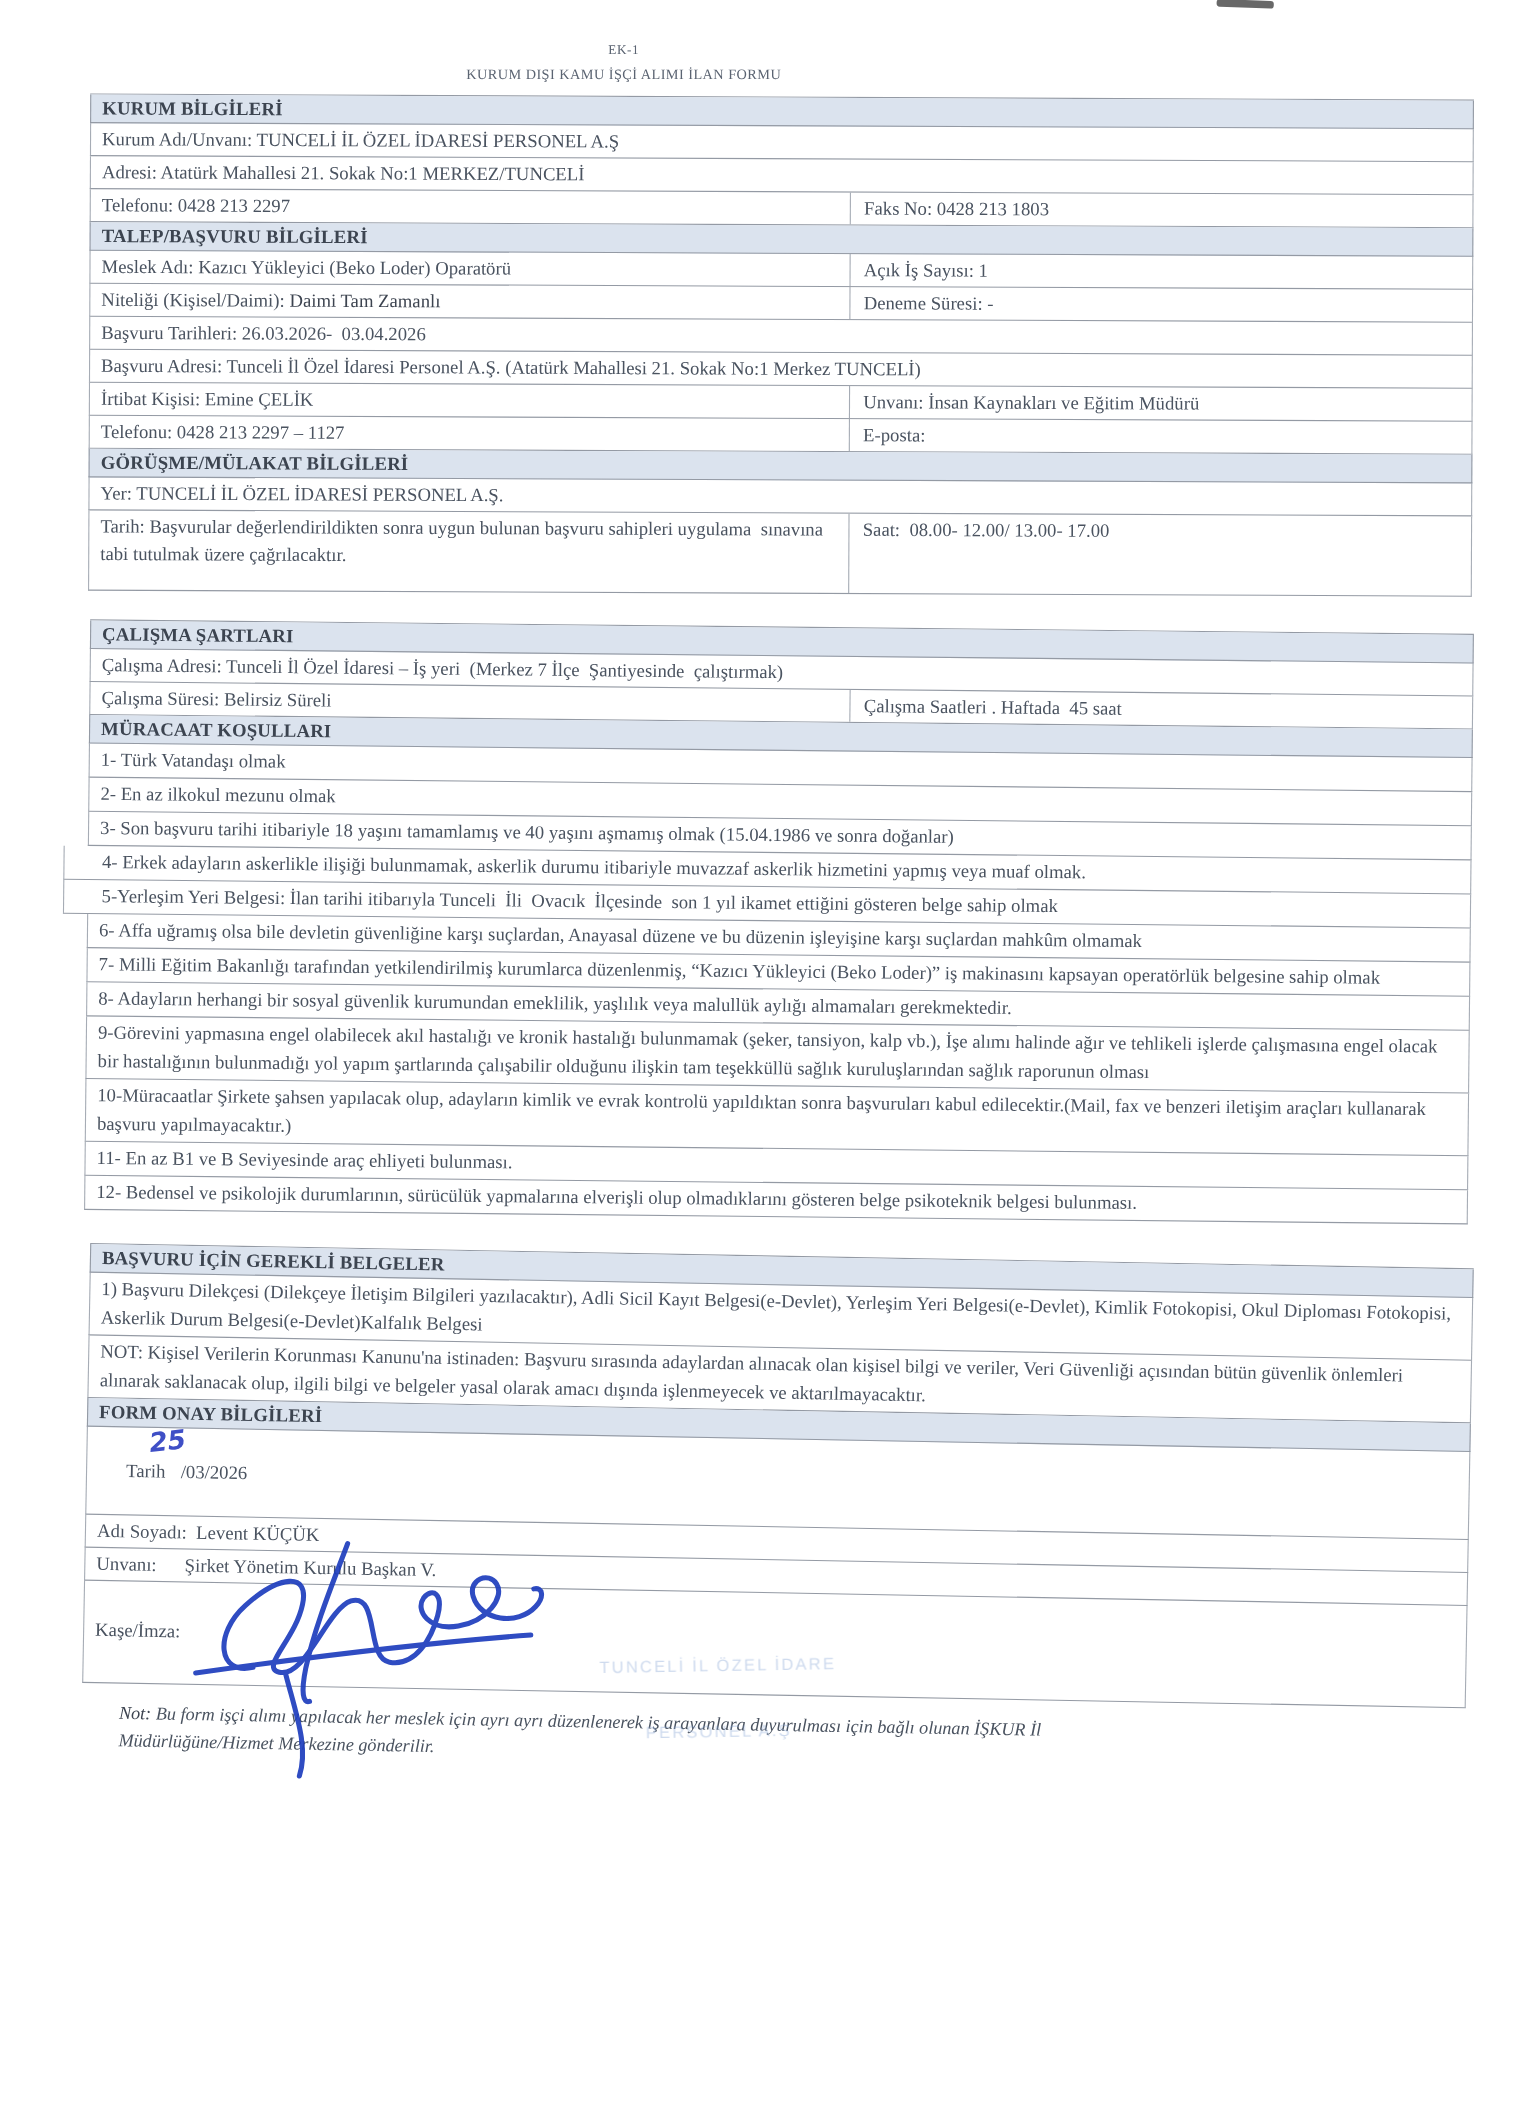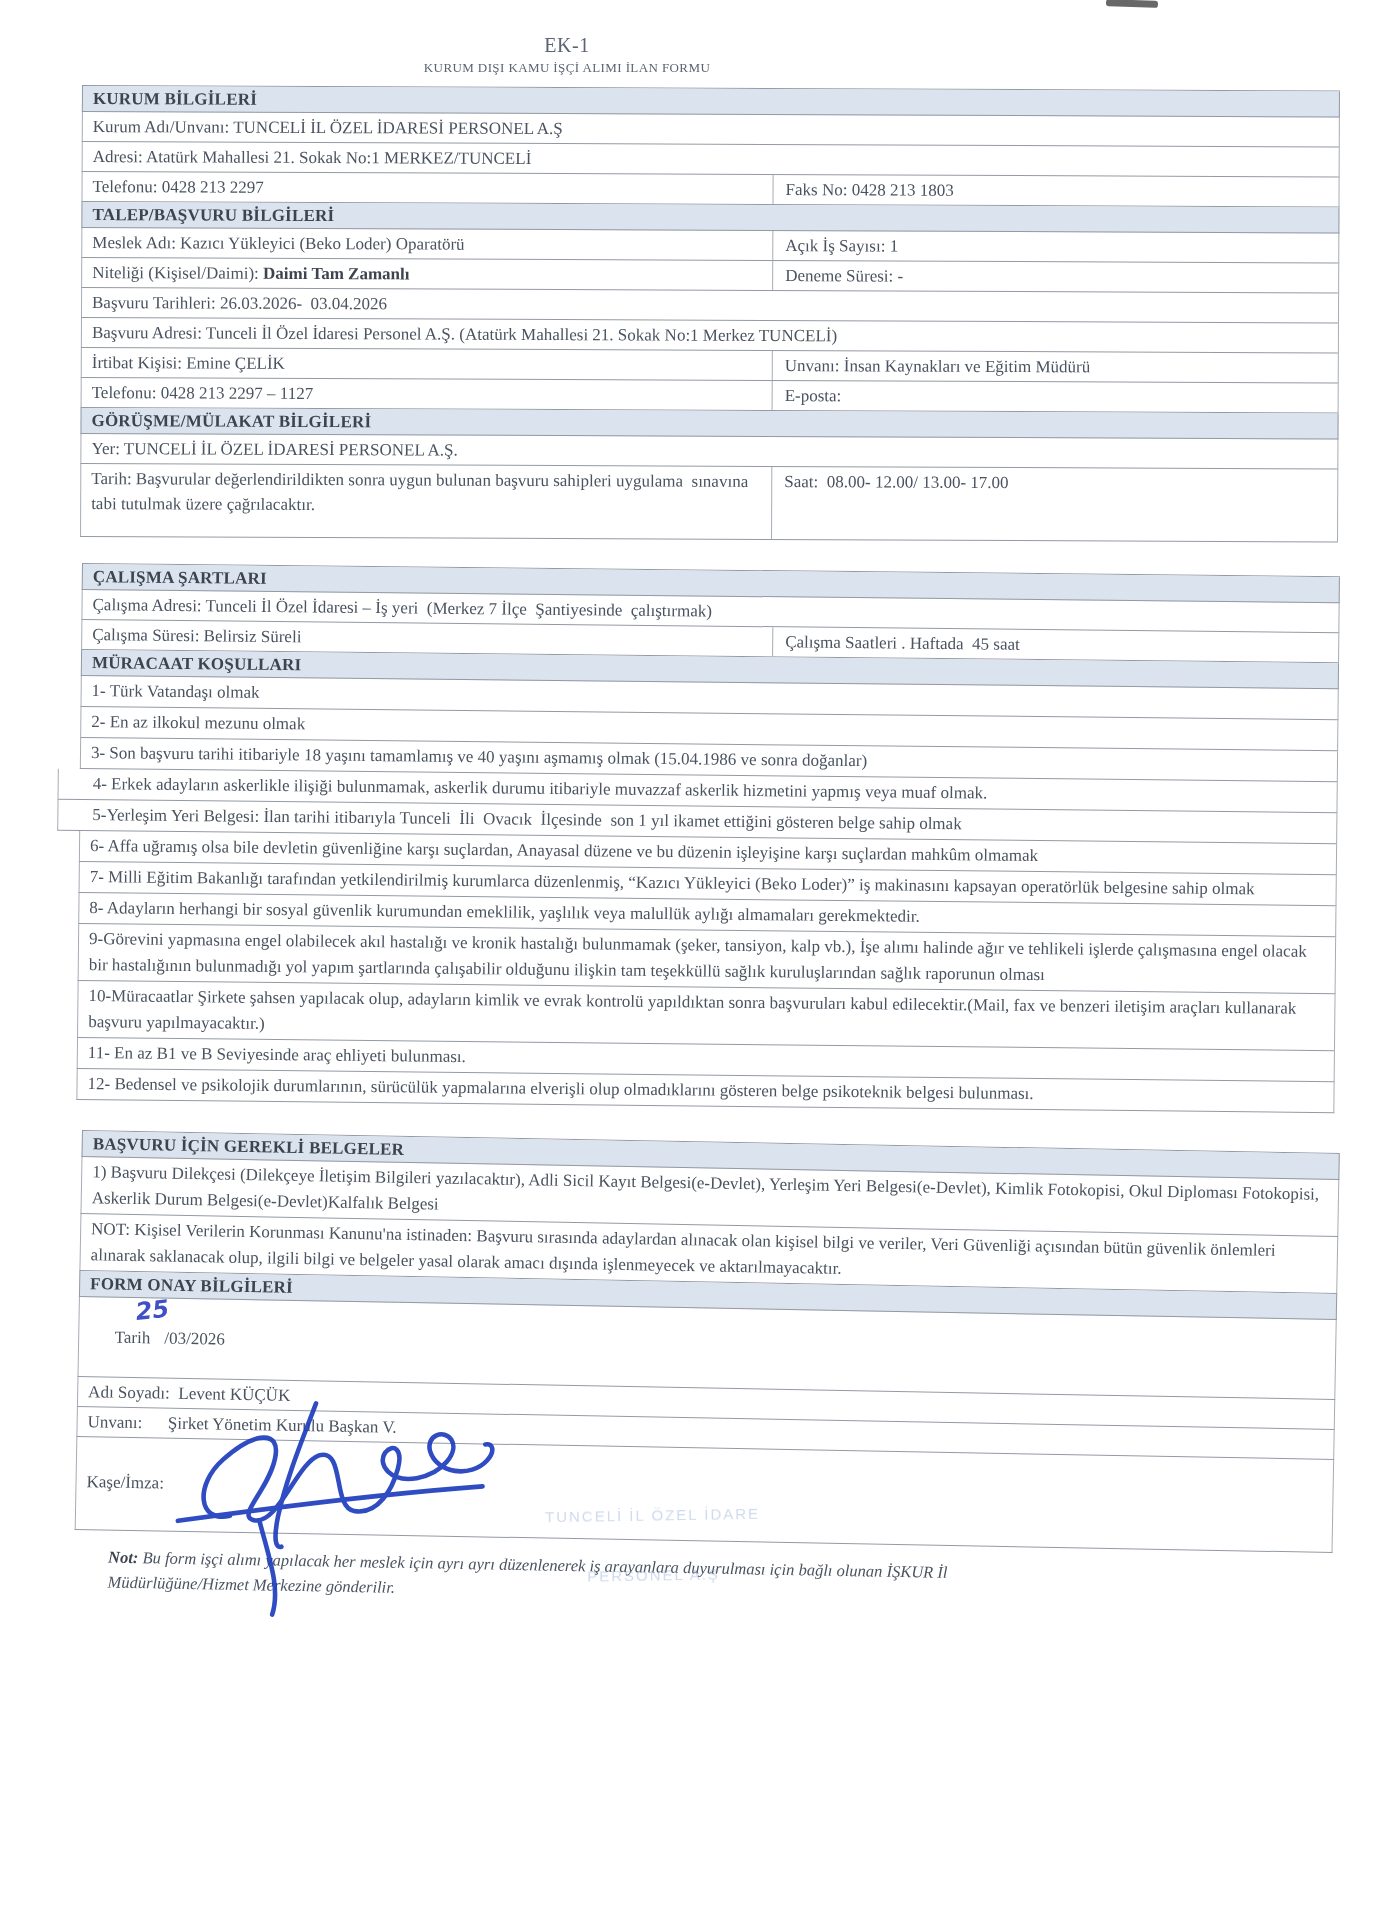--- a/index.html
+++ b/index.html
@@ -3,21 +3,21 @@
 <meta charset="utf-8">
 <style>
   html,body{margin:0;padding:0;background:#ffffff;}
   .doc{
     position:relative;width:1382px;height:1920px;background:#ffffff;
     font-family:"Liberation Serif","DejaVu Serif",serif;
     color:#4a5360;overflow:hidden;
   }
   .smudge{position:absolute;left:1106px;top:0;width:52px;height:7px;background:#4d4d4d;border-radius:3px;transform:rotate(2deg);opacity:.85;}
   .titles{margin:34px 0 6px 82px;width:970px;text-align:center;color:#5b6472;}
-  .t1{font-size:20px;line-height:22px;letter-spacing:.5px;text-align:center;}
+  .t1{font-size:12px;line-height:22px;letter-spacing:.5px;text-align:center;}
   .t2{font-size:13px;line-height:23px;letter-spacing:.4px;}
   .tblock{position:relative;width:1258px;margin-left:82px;border-top:1px solid #949aa4;}
   .tilt1{transform:rotate(.25deg);transform-origin:0 0;}
   .tilt2{transform:rotate(.6deg);transform-origin:0 0;margin-top:26px;}
   .tilt3{transform:rotate(1.05deg);transform-origin:0 0;margin-top:30px;}
   .sec-h{
     background:#dbe3ee;font-weight:bold;color:#3c4450;font-size:17px;
     line-height:23px;padding:1px 8px 1px 10px;letter-spacing:.2px;
     border-left:1px solid #949aa4;border-right:1px solid #949aa4;border-bottom:1px solid #949aa4;
   }
@@ -25,21 +25,21 @@
     font-size:17px;line-height:25px;padding:2px 8px 2px 10px;white-space:pre-wrap;
     border-left:1px solid #a6acb5;border-right:1px solid #a6acb5;border-bottom:1px solid #949aa4;
     overflow:visible;
   }
   .r2{
     display:flex;align-items:stretch;
     border-left:1px solid #a6acb5;border-right:1px solid #a6acb5;border-bottom:1px solid #949aa4;
   }
   .r2 .cl{width:690px;font-size:17px;line-height:25px;padding:2px 8px 2px 10px;white-space:pre-wrap;box-sizing:border-box;}
   .r2 .cr{flex:1;font-size:17px;line-height:25px;padding:2px 8px 2px 12px;white-space:pre-wrap;border-left:1px solid #a6acb5;}
-  .b{font-weight:bold;color:#3d4450;}
+  .b{font-weight:normal;color:#3d4450;}
   .item{font-size:17px;line-height:26px;}
   .hang{text-indent:24px;margin-left:-22px;}
   .tall-l{min-height:72px;}
   .kase{position:relative;height:88px;overflow:visible;}
   .kase .klabel{position:absolute;left:10px;top:32px;font-size:17px;}
   .sig{position:absolute;left:88px;top:-52px;pointer-events:none;}
   .hand{
     position:absolute;left:56px;top:0px;color:#2b3cc0;font-family:"DejaVu Sans",sans-serif;
     font-style:italic;font-size:24px;transform:rotate(-7deg);font-weight:bold;opacity:.9;
   }

